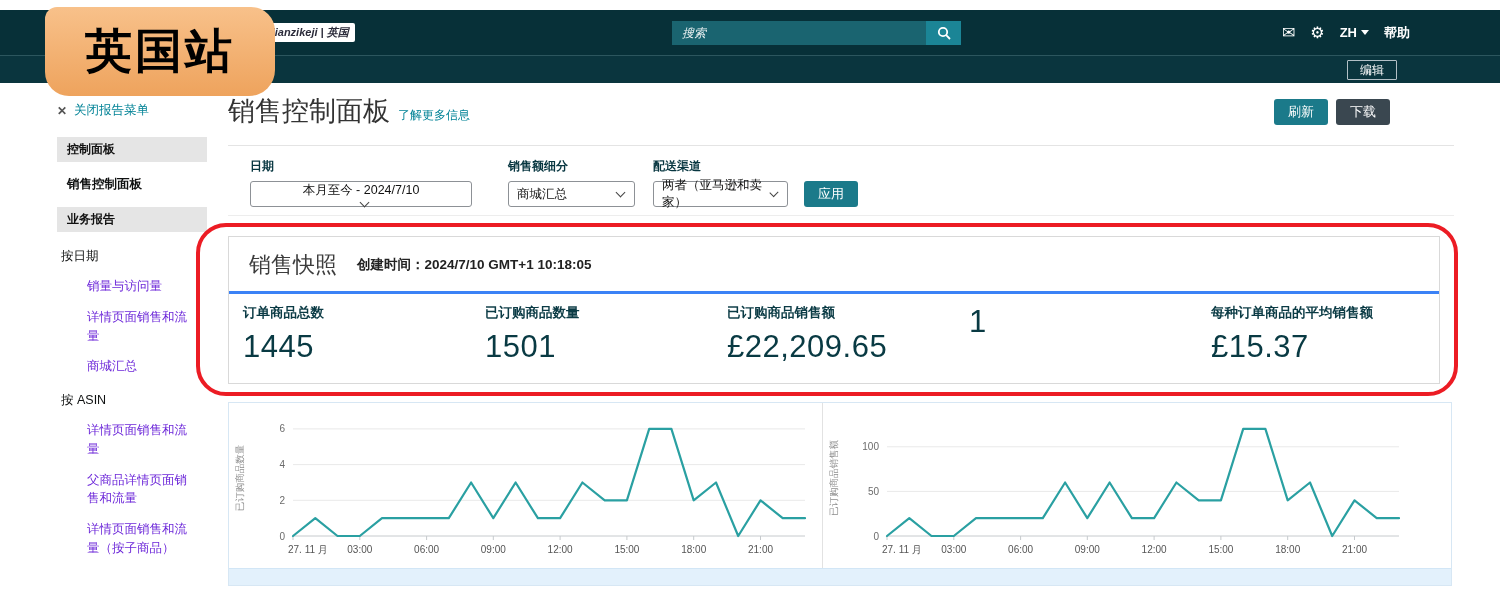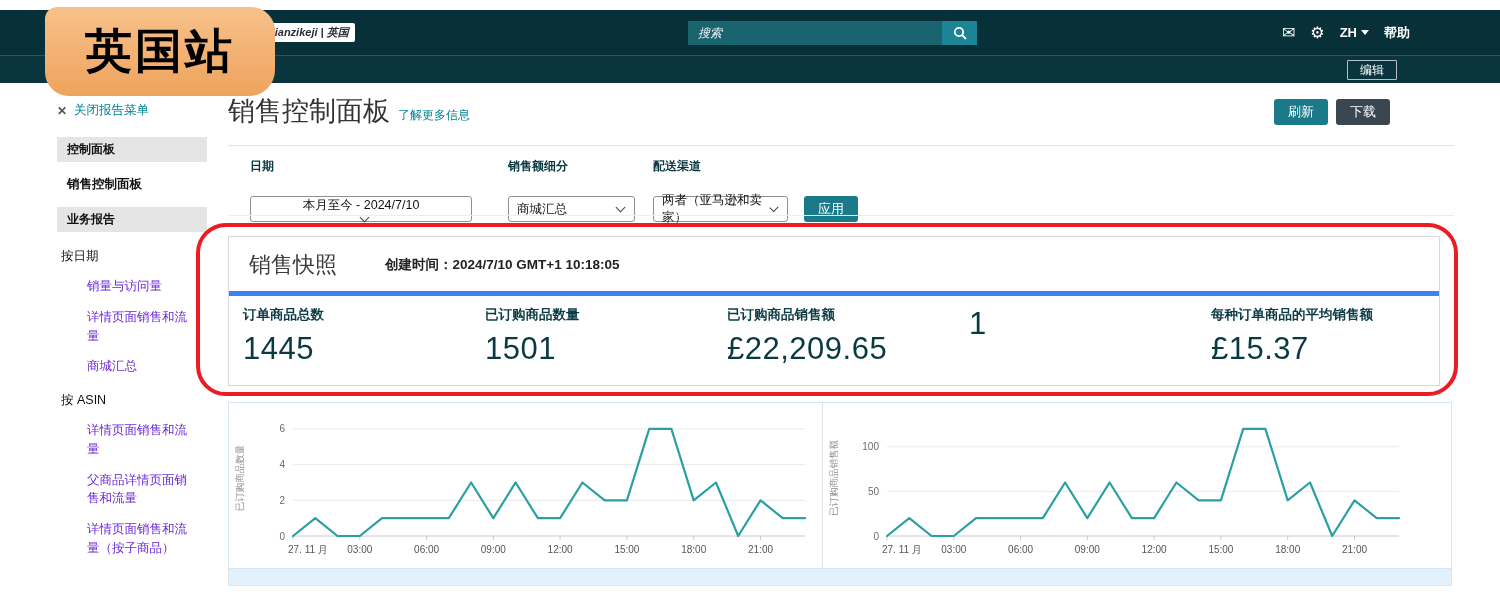--- a/index.html
+++ b/index.html
@@ -4,21 +4,21 @@
 <style>
   * { margin:0; padding:0; box-sizing:border-box; }
   body { font-family:"Liberation Sans", sans-serif; background:#fff; }
   .page { position:relative; width:1500px; height:600px; background:#fff; overflow:hidden; }
 
   
   .topbar { position:absolute; left:0; right:0; top:10px; height:45px; background:#073038; }
   .topbar2 { position:absolute; left:0; right:0; top:55px; height:28px; background:#0a353e; border-top:1px solid #2c565e; }
   .mkt-badge { position:absolute; left:262px; top:13px; background:#fff; border-radius:2px; padding:2px 6px;
                font-size:11px; font-weight:700; font-style:italic; color:#2b2b3a; z-index:5; }
-  .searchwrap { position:absolute; left:688px; top:11px; height:24px; display:flex; z-index:4; }
+  .searchwrap { position:absolute; left:672px; top:11px; height:24px; display:flex; z-index:4; }
   .searchwrap input { width:254px; height:24px; background:#1a6470; border:none; outline:none;
                       color:#fff; font-size:12px; font-style:italic; padding:0 10px; font-family:inherit; }
   .searchwrap input::placeholder { color:rgba(255,255,255,.9); font-style:italic; }
   .search-btn { width:35px; height:24px; background:#1b8596; border:none; display:flex; align-items:center; justify-content:center; cursor:pointer; }
   .top-right { position:absolute; right:90px; top:0; height:45px; display:flex; align-items:center; gap:15px;
                color:#fff; font-size:13px; font-weight:700; z-index:4; }
   .glyph { font-size:16px; font-weight:400; line-height:1; }
   .lang { display:flex; align-items:center; gap:4px; cursor:pointer; }
   .caret-down { width:0; height:0; border-left:4px solid transparent; border-right:4px solid transparent; border-top:5px solid #fff; }
   .edit-btn { position:absolute; right:103px; top:4px; height:20px; padding:0 12px; background:transparent;
@@ -44,36 +44,36 @@
   .title-row { position:absolute; left:16px; top:10px; display:flex; align-items:flex-end; }
   .page-title { font-size:27px; font-weight:400; color:#333; }
   .learn-more { font-size:12px; color:#008296; margin:0 0 5px 8px; cursor:pointer; }
   .actions { position:absolute; top:16px; right:110px; display:flex; gap:8px; }
   .btn { height:26px; padding:0 14px; border:none; border-radius:3px; color:#fff; font-size:13px; cursor:pointer; font-family:inherit; }
   .btn.teal { background:#1b7a8a; }
   .btn.dark { background:#3a4750; }
 
   .filter-section { position:absolute; left:16px; right:46px; top:62px; border-top:1px solid #e4e4e4;
                     padding:12px 0 0 22px; display:flex; }
-  .fgroup { display:flex; flex-direction:column;gap:15px; }
+  .fgroup { display:flex; flex-direction:column; }
   .flabel { font-size:12px; font-weight:700; color:#073640; margin-bottom:6px; }
   .select { height:26px; border:1px solid #8d9196; border-radius:3px; background:#fff; display:flex;
             align-items:center; justify-content:space-between; padding:0 8px; font-size:12.5px; color:#111; cursor:pointer; }
   .select .chev { width:7px; height:7px; border-right:1.5px solid #444; border-bottom:1.5px solid #444;
                   transform:rotate(45deg); margin:-3px 2px 0 8px; }
   .w-date { width:222px; margin-right:36px;flex-direction:column; }
   .w-bd { width:127px; margin-right:18px;text-align:center; }
   .w-ch { width:135px; margin-right:16px; }
   .apply-btn { align-self:flex-end; height:26px; padding:0 14px; background:#1b7a8a; color:#fff;
                border:none; border-radius:3px; font-size:13px; cursor:pointer; font-family:inherit; }
   .sub-divider { position:absolute; left:16px; right:46px; top:132px; border-top:1px solid #ededed; }
 
   
   .snapshot { position:absolute; left:16px; top:153px; width:1212px; background:#fff; border:1px solid #d9d9d9; }
-  .snap-head { display:flex; align-items:center; padding:13px 20px 11px; border-bottom:5px solid #3b82f6;gap:28px; }
+  .snap-head { display:flex; align-items:center; padding:13px 20px 11px; border-bottom:3px solid #3b82f6; }
   .snap-title { font-size:22px; font-weight:400; color:#3d3d3d; margin-right:20px; }
   .snap-created { font-size:13.5px; font-weight:700; color:#222; }
   .metrics { display:flex; padding:10px 0 18px; }
   .metric { width:20%; padding-left:14px; }
   .m-label { font-size:13.5px; font-weight:700; color:#0b3b45; margin-bottom:7px; }
   .m-value { font-size:31px; font-weight:400; color:#093a43; letter-spacing:.5px; }
 
   
   .red-ring { position:absolute; left:196px; top:223px; width:1262px; height:173px; border:4px solid #ec1c24;
               border-radius:30px; z-index:20; pointer-events:none; }

